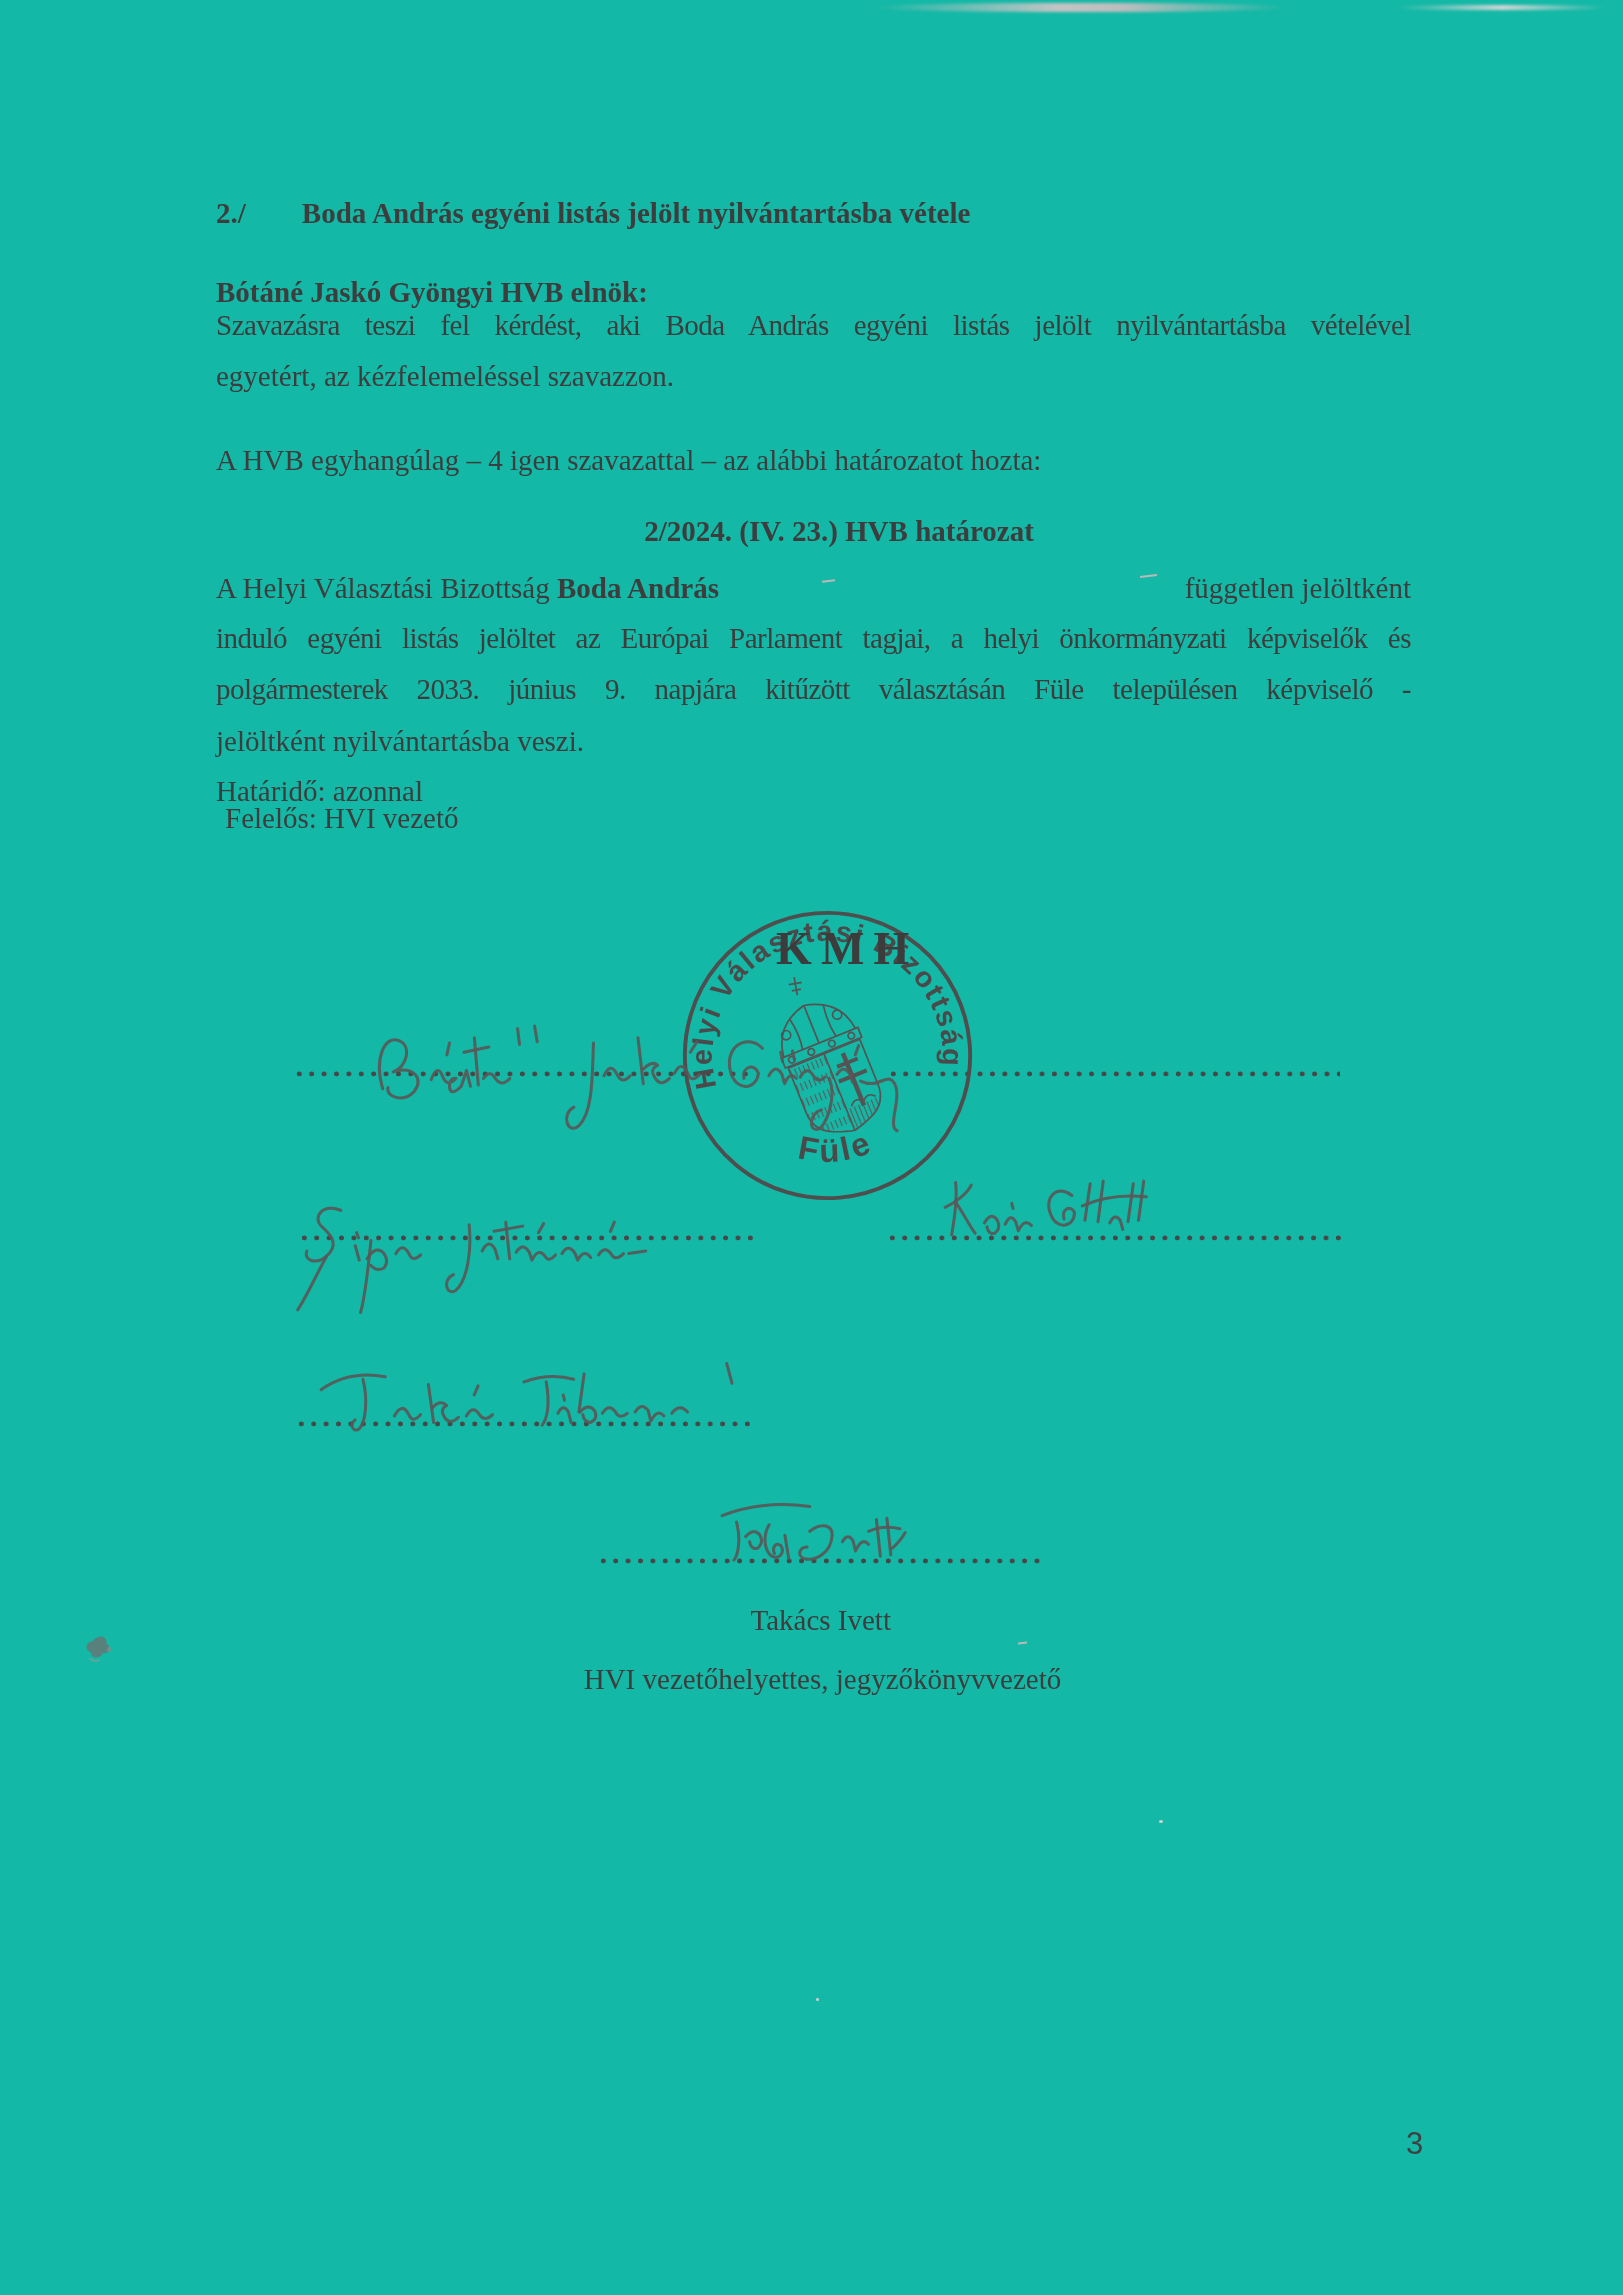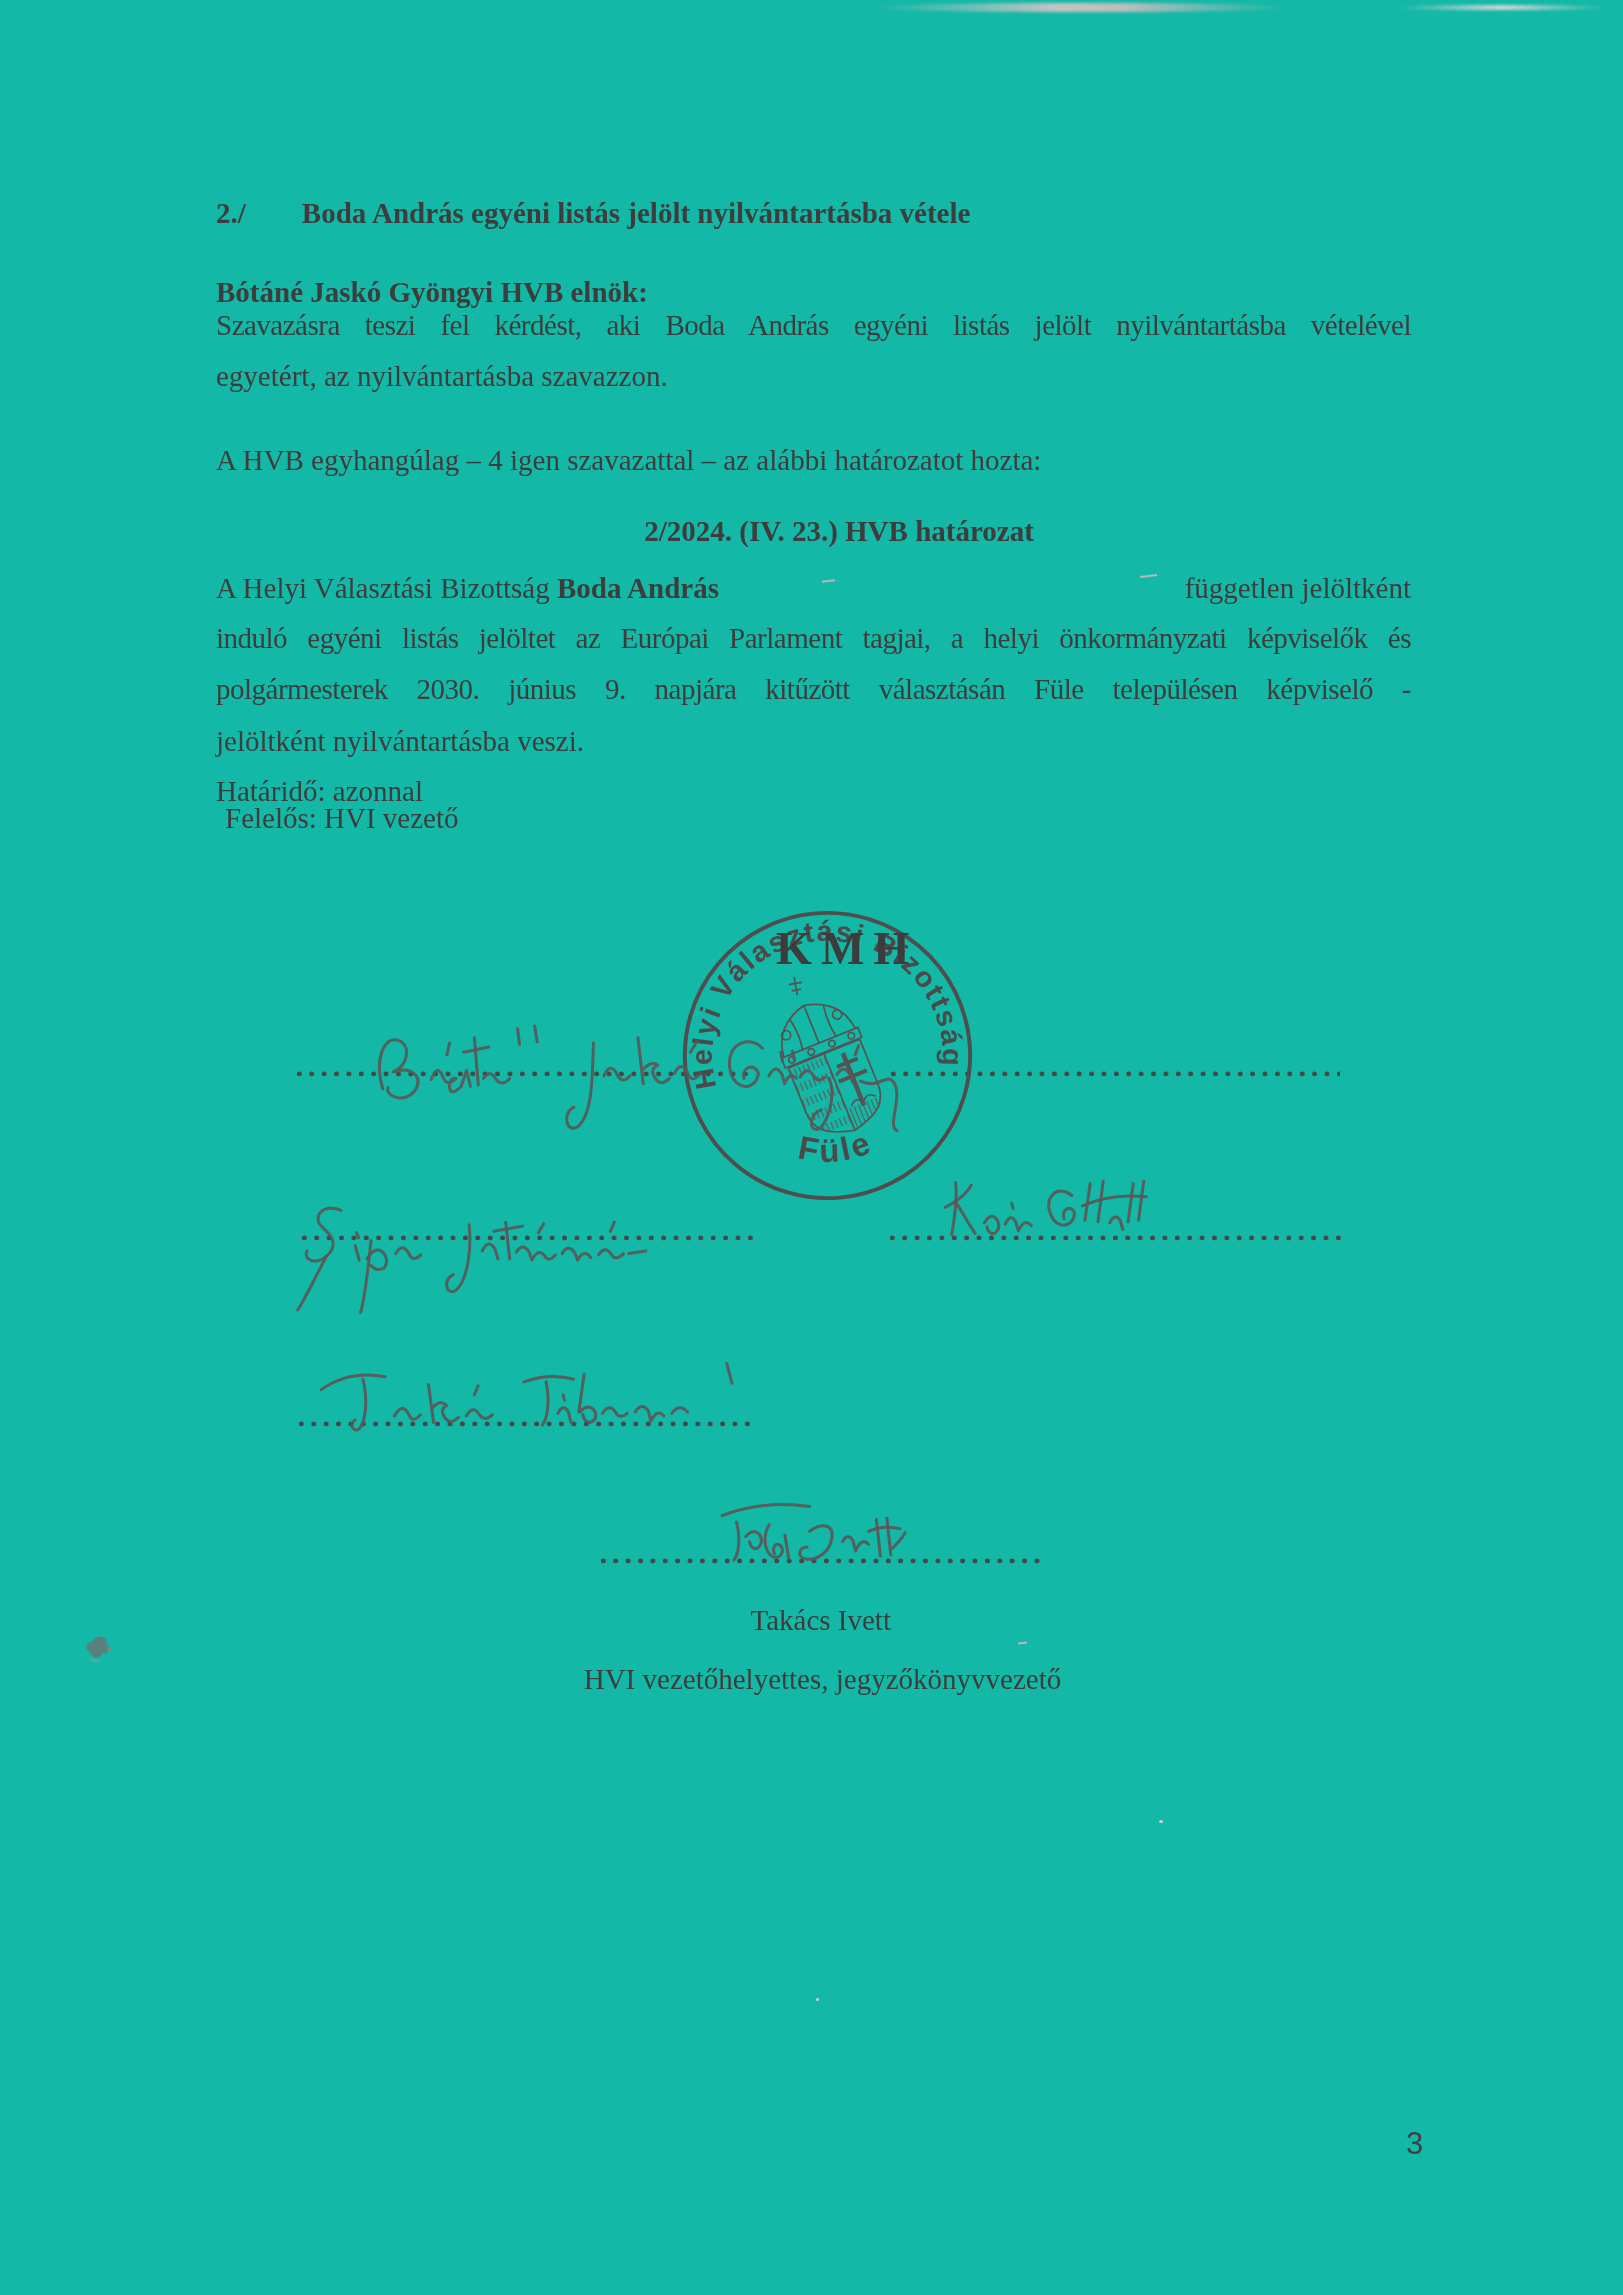--- a/index.html
+++ b/index.html
@@ -40,32 +40,32 @@
   <div class="abs smudge" style="left:1394px;top:4.6px;width:216px;height:5.9px;
               background:linear-gradient(90deg,rgba(200,200,200,0) 0%,#d6d6d6 50%,rgba(200,200,200,0) 100%);"></div>
 
   <div class="abs txt bold" style="left:216px;top:195px;">
     <span>2./</span><span style="display:inline-block;width:56px;"></span><span>Boda András egyéni listás jelölt nyilvántartásba vétele</span>
   </div>
 
   <div class="abs txt bold" style="left:216px;top:274px;">Bótáné Jaskó Gyöngyi HVB elnök:</div>
 
   <div class="abs jline" style="left:216px;top:309px;">Szavazásra teszi fel kérdést, aki Boda András egyéni listás jelölt nyilvántartásba vételével</div>
-  <div class="abs txt" style="left:216px;top:358px;">egyetért, az nyilvántartásba szavazzon.</div>
+  <div class="abs txt" style="left:216px;top:358px;">egyetért, az kézfelemeléssel szavazzon.</div>
 
   <div class="abs txt" style="left:216px;top:442px;">A HVB egyhangúlag – 4 igen szavazattal – az alábbi határozatot hozta:</div>
 
   <div class="abs txt bold center-wide" style="top:513px;transform:translateX(27.5px);">2/2024. (IV. 23.) HVB határozat</div>
 
   <div class="abs jline" style="left:216px;top:622px;">induló egyéni listás jelöltet az Európai Parlament tagjai, a helyi önkormányzati képviselők és</div>
   <div class="abs line1flex" style="left:216px;top:572px;">
     <span><span>A Helyi Választási Bizottság </span><span class="bold">Boda András</span></span>
     <span>független jelöltként</span>
   </div>
-  <div class="abs jline" style="left:216px;top:673px;">polgármesterek 2030. június 9. napjára kitűzött választásán Füle településen képviselő -</div>
+  <div class="abs jline" style="left:216px;top:673px;">polgármesterek 2033. június 9. napjára kitűzött választásán Füle településen képviselő -</div>
   <div class="abs txt" style="left:216px;top:723px;">jelöltként nyilvántartásba veszi.</div>
 
   <div class="abs txt" style="left:216px;top:761px;margin-top:12px;">Határidő: azonnal</div>
   <div class="abs txt" style="left:216px;top:800px;margin-left:9px;">Felelős: HVI vezető</div>
 
   <div class="abs dotline" style="left:296px;top:1070px;width:459px;"></div>
   <div class="abs dotline" style="left:890px;top:1070px;width:450px;"></div>
   <div class="abs dotline" style="left:301px;top:1234px;width:454px;"></div>
   <div class="abs dotline" style="left:889px;top:1234px;width:452px;"></div>
   <div class="abs dotline" style="left:298px;top:1420px;width:459px;"></div>

